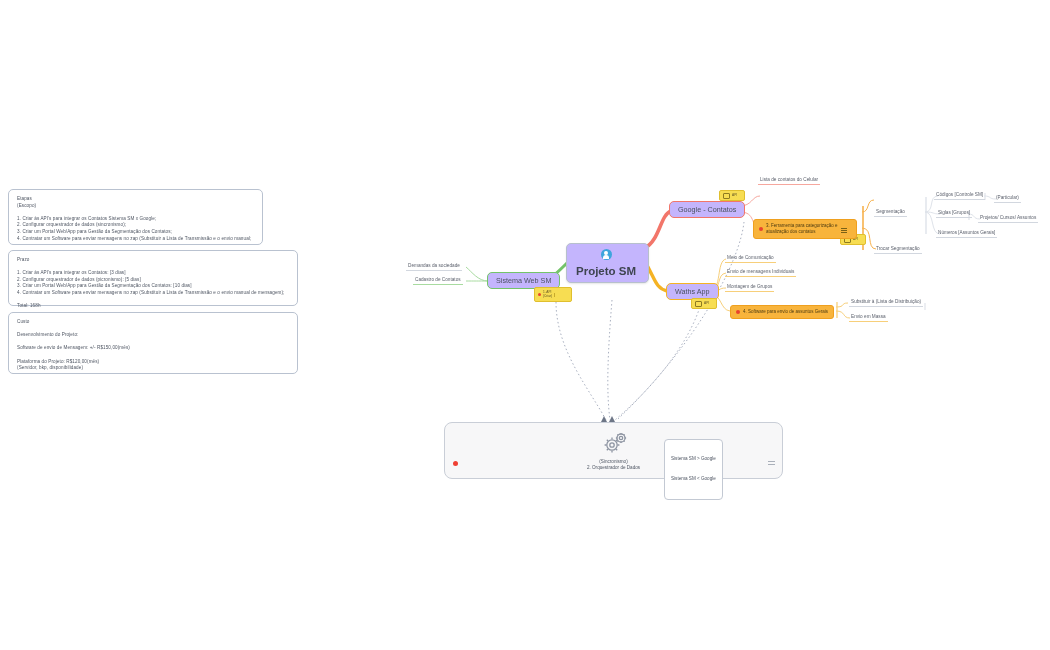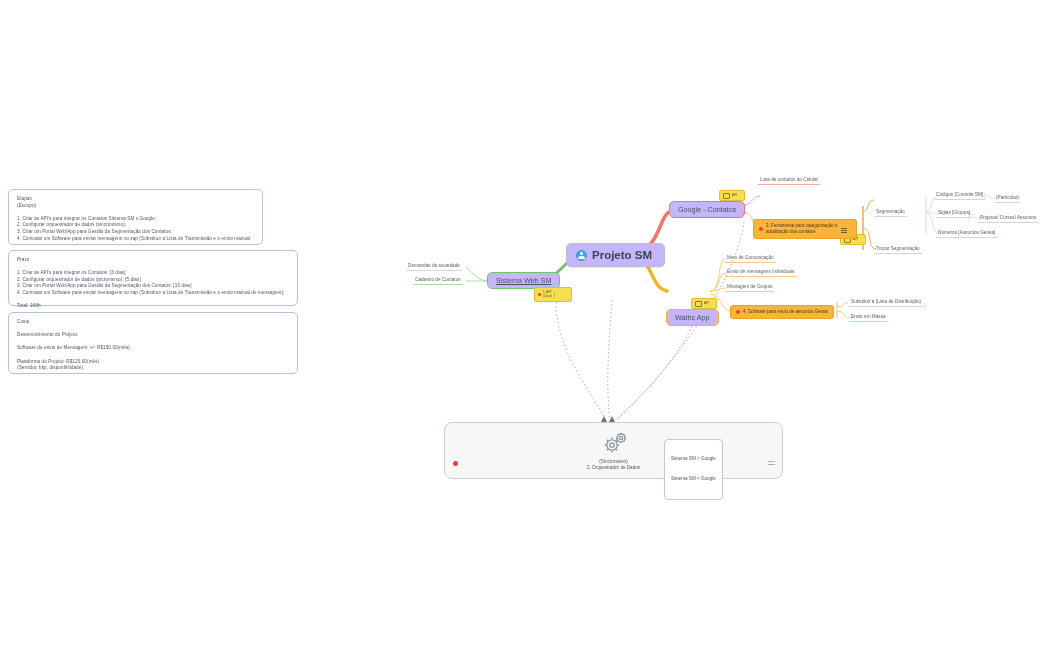--- a/index.html
+++ b/index.html
@@ -19,21 +19,21 @@
         display:flex;align-items:center;white-space:nowrap;}
   .central{border:1px solid #b7c0cc;padding:5px 12px 5px 9px;font-size:11.5px;font-weight:bold;
            color:#3e4450;box-shadow:0 1px 2px rgba(0,0,0,.10);gap:5px;}
   .user-ic{width:11px;height:11px;border-radius:50%;background:#3ea5dd;position:relative;flex:none;}
   .user-ic:before{content:"";position:absolute;left:3.6px;top:2px;width:3.8px;height:3.8px;
                   border-radius:50%;background:#fff;}
   .user-ic:after{content:"";position:absolute;left:2.1px;top:6.3px;width:6.8px;height:3.6px;
                  border-radius:3.4px 3.4px 0 0;background:#fff;}
 
   .topic{border:1px solid #cfd6df;padding:3px 8px;font-size:7.2px;color:#4a5160;}
-  .topic.green{border-color:#74c46a;text-decoration:underline;}
+  .topic.green{border-color:#74c46a;}
   .topic.red{border-color:#f2766a;}
   .topic.amber{border-color:#f5b324;}
 
   .leaf{position:absolute;font-size:4.7px;color:#5a5f6b;white-space:nowrap;
         border-bottom:1px solid #d7dbe2;padding:0 2px 1px 2px;line-height:7px;}
   .leaf.red{border-bottom-color:#f6a79e;}
   .leaf.amber{border-bottom-color:#f7cf7a;}
   .leaf.green{border-bottom-color:#a8dba0;}
   .leaf.plain{border-bottom-color:#d2d7df;}
 
@@ -142,34 +142,34 @@
     <div class="ln">Custo</div>
     <div class="ln gap"></div>
     <div class="ln">Desenvolvimento do Projeto:</div>
     <div class="ln gap"></div>
     <div class="ln">Software de envio de Mensagem: +/- R$150,00(mês)</div>
     <div class="ln gap"></div>
     <div class="ln">Plataforma do Projeto: R$120,00(mês)</div>
     <div class="ln">(Servidor, bkp, disponibilidade)</div>
   </div>
 
-  <div class="node central" style="left:566px;top:243px;">
+  <div class="node central" style="left:566px;top:243px;flex-direction:column;">
     <span class="user-ic"></span>
     <span>Projeto SM</span>
   </div>
 
   <div class="node topic green" style="left:487px;top:272px;">
     <span>Sistema Web SM</span>
   </div>
 
   <div class="node topic red" style="left:669px;top:201px;">
     <span>Google - Contatos</span>
   </div>
 
-  <div class="node topic amber" style="left:666px;top:283px;margin-top:26px;">
+  <div class="node topic amber" style="left:666px;top:283px;">
     <span>Waths App</span>
   </div>
 
   <div class="leaf plain" style="left:406px;top:262px;">Demandas da sociedade</div>
   <div class="leaf green" style="left:413px;top:276px;">Cadastro de Contatos</div>
 
   <div class="leaf red" style="left:758px;top:176px;">Lista de contatos do Celular</div>
 
   <div class="leaf plain" style="left:874px;top:208px;">Segmentação</div>
   <div class="leaf plain" style="left:874px;top:245px;">Trocar Segmentação</div>

